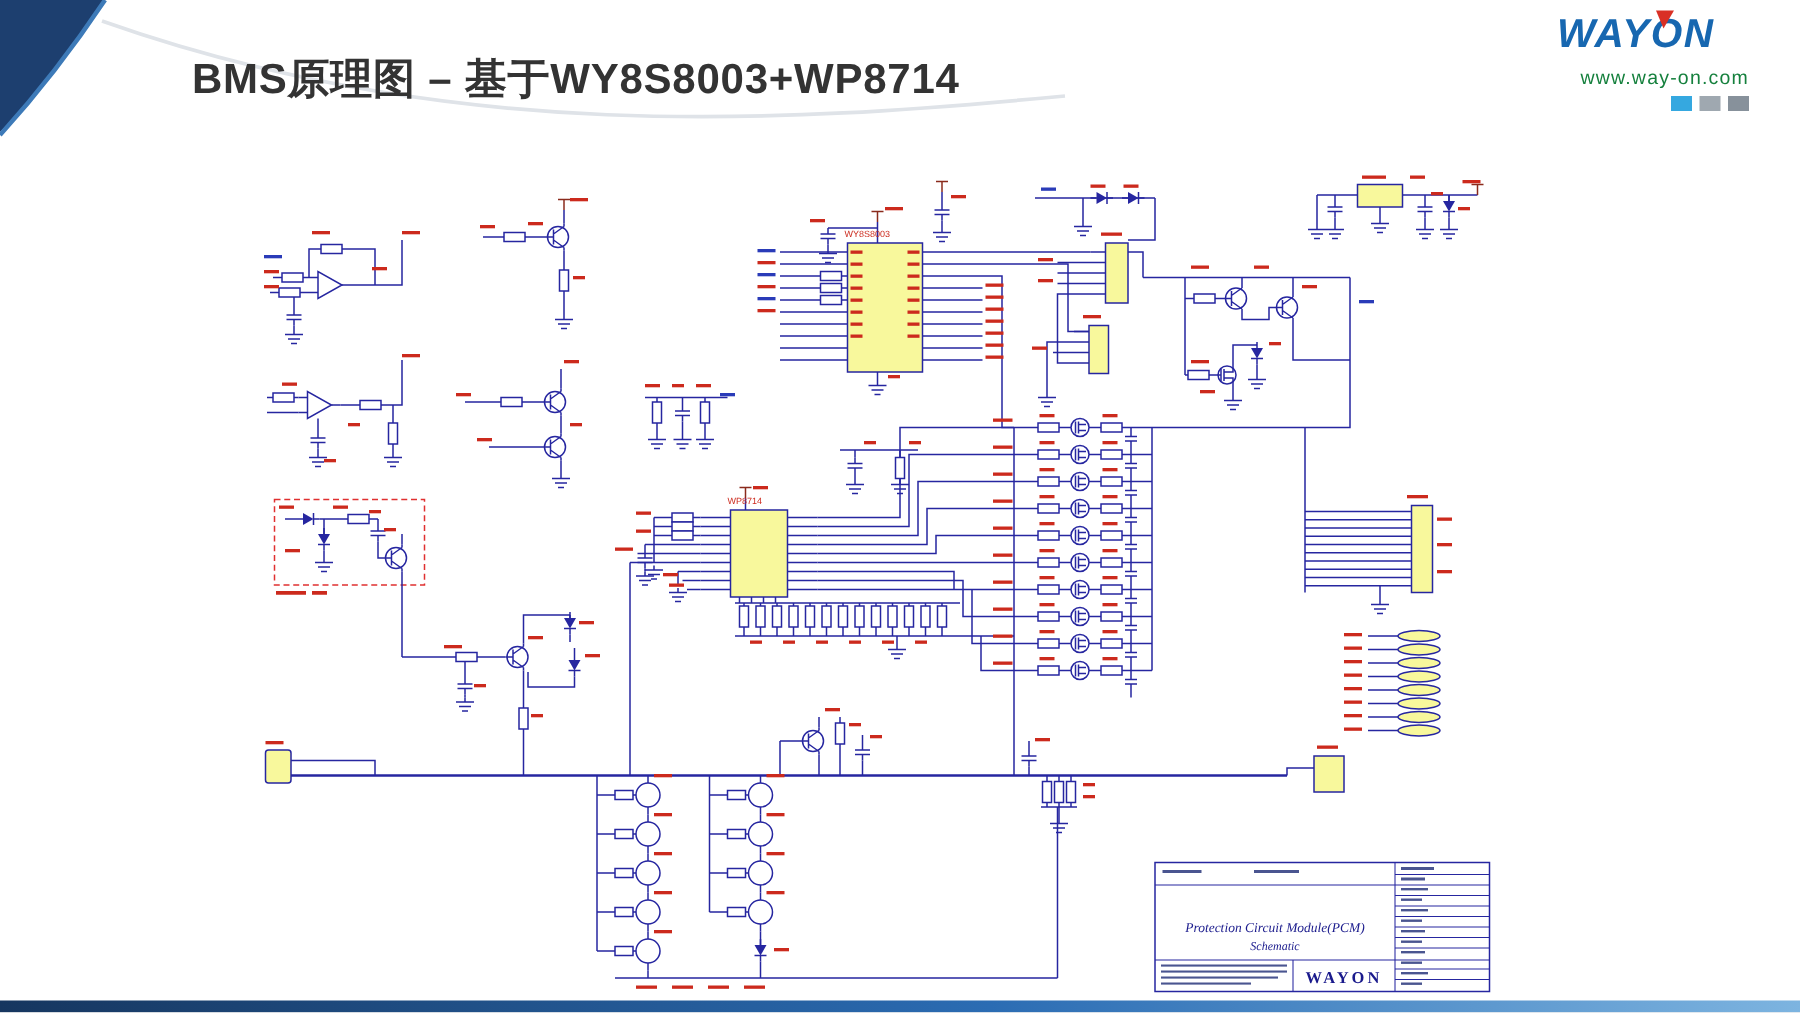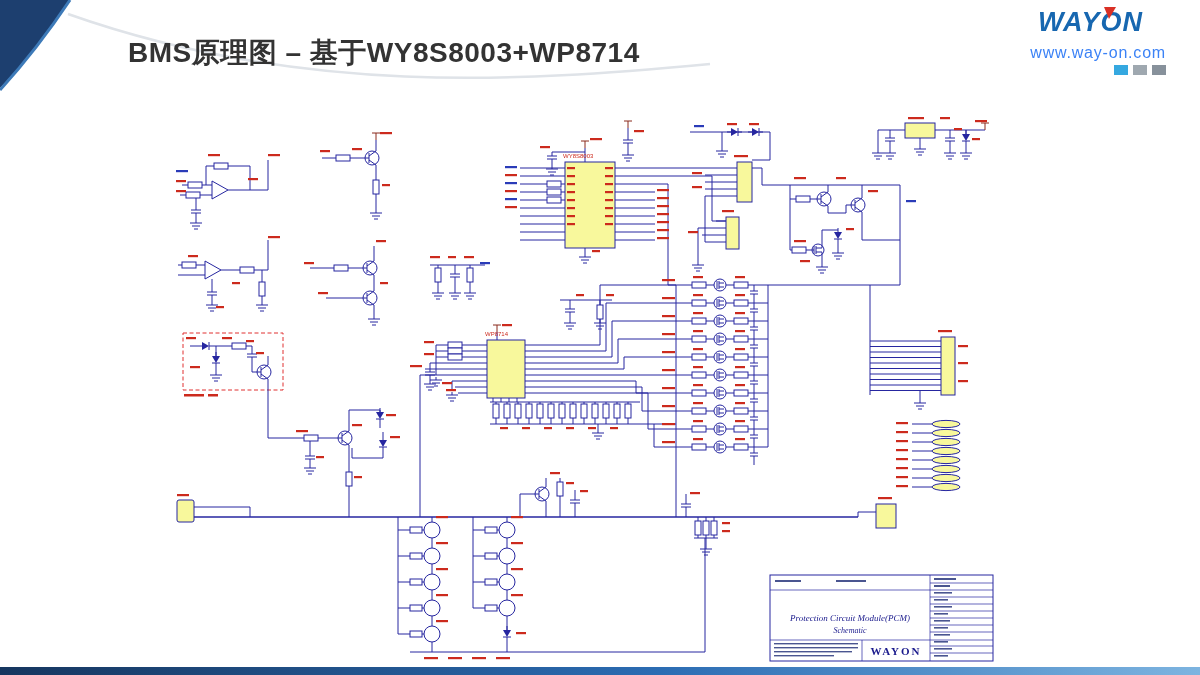--- a/index.html
+++ b/index.html
@@ -5,21 +5,21 @@
   html,body{margin:0;padding:0;background:#e8e8e8;}
   .slide{position:relative;width:1200px;height:675px;background:#ffffff;overflow:hidden;
          font-family:"Liberation Sans",sans-serif;}
   .schem{position:absolute;left:0;top:0;width:1200px;height:675px;z-index:1;}
   .hdr{position:absolute;z-index:2;}
   .title{left:128px;top:34px;font-size:28px;font-weight:600;color:#333;letter-spacing:.5px;}
   .corner{left:0;top:0;z-index:3;}
   .logo-wrap{right:32px;top:6px;text-align:right;}
   .logo-text{font-family:"Liberation Sans",sans-serif;font-style:italic;font-weight:bold;
              font-size:27px;fill:#1767b0;letter-spacing:1px;}
-  .site{right:34px;top:44px;font-size:16px;color:#3b82f6;letter-spacing:.8px;}
+  .site{right:34px;top:44px;font-size:13px;color:#15803d;letter-spacing:.8px;}
   .sqrow{right:34px;top:61px;}
   .sq{width:14px;height:10px;display:inline-block;margin-left:5px;}
   .sq1{background:#35a8e0}.sq2{background:#9fa8b0}.sq3{background:#87919b}
   .bbar{position:absolute;left:0;bottom:0;width:1200px;height:8px;z-index:2;
         background:linear-gradient(90deg,#16365f 0%,#2b6cb3 55%,#7db4e0 100%);}
   
   .w{stroke:#2626a0;fill:none;stroke-width:1;}
   .bus{stroke:#2626a0;fill:none;stroke-width:1.6;}
   .cmp{stroke:#2626a0;fill:#ffffff;stroke-width:1;}
   .fil{fill:#2626a0;stroke:none;}

